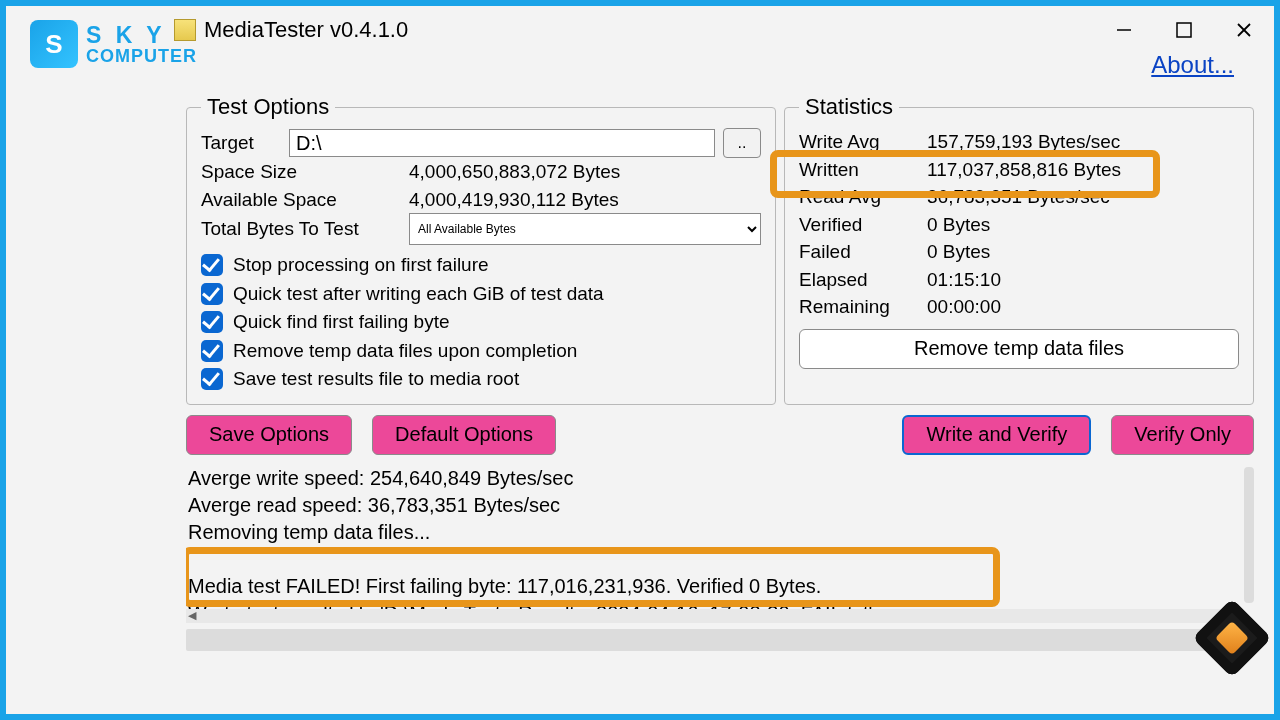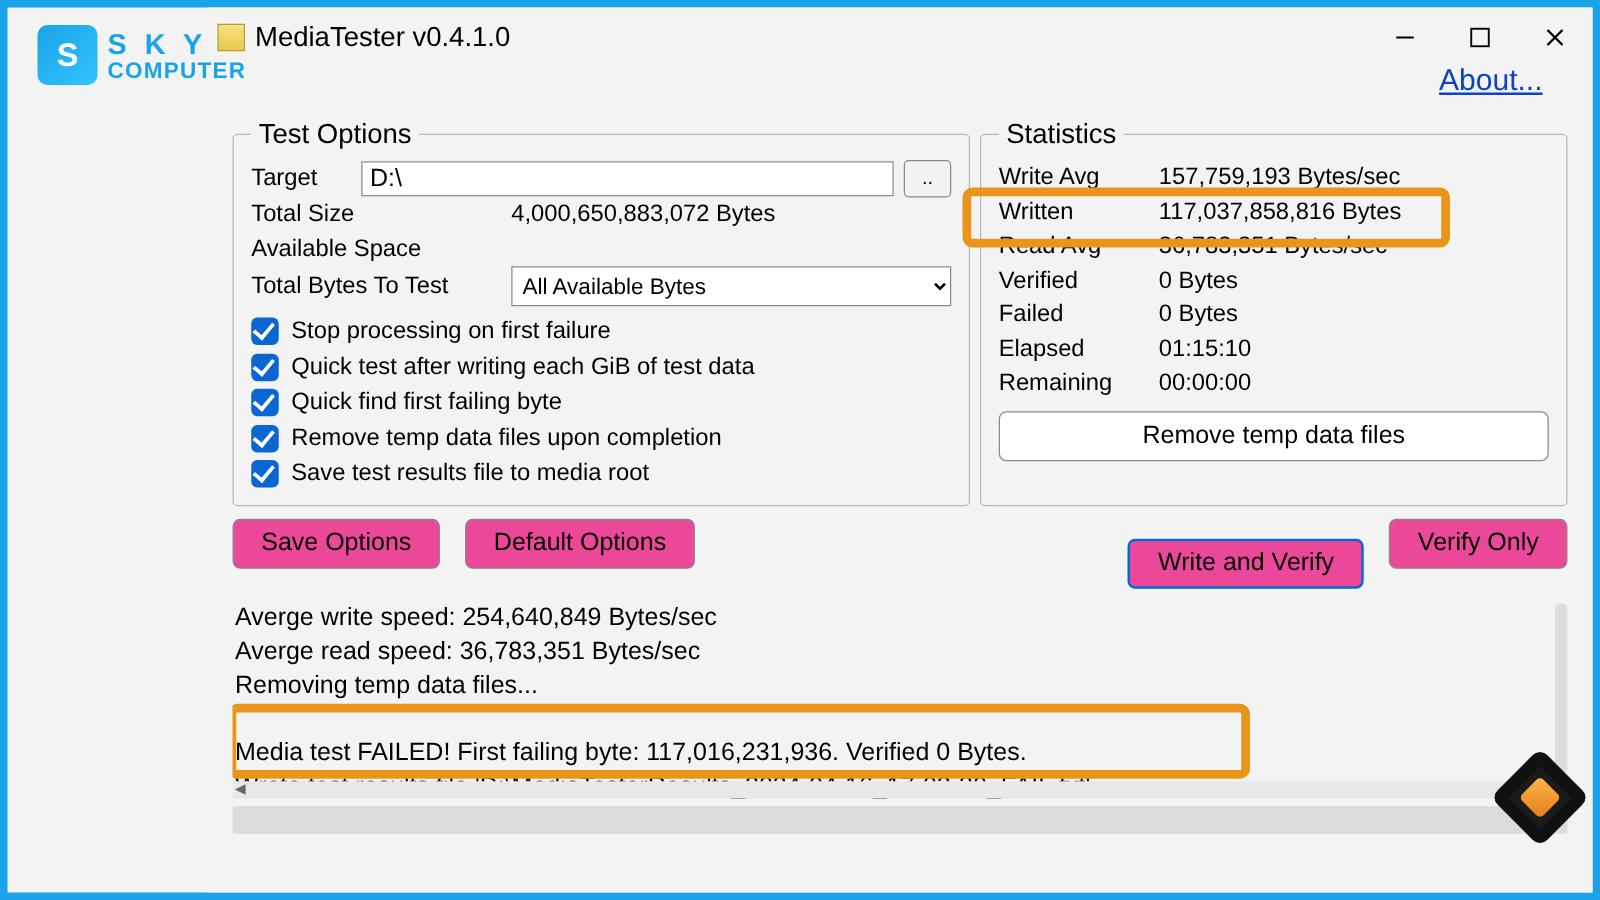--- a/index.html
+++ b/index.html
@@ -107,21 +107,21 @@
   .val { flex:1; }
   .target-row input[type=text]{
     flex:1; height:28px; font-size:20px; padding:1px 6px;
     border:1px solid #8a8a8a; background:#fff;
   }
   .target-row button{
     width:38px; height:30px; border:1px solid #8a8a8a;
     background:#f2f2f2; border-radius:4px; font-size:16px;
   }
   select.bytes-to-test{
-    flex:1; height:32px; font-size:18px; padding:0 4px;
+    flex:1; height:32px; font-size:12px; padding:0 4px;
     border:1px solid #8a8a8a; background:#fff;
   }
 
   .checks { margin-top:6px; }
   .check { display:flex; align-items:center; gap:10px; line-height:1.5;}
   .cb {
     width:22px;height:22px;border-radius:5px;
     background:#0a67d1; position:relative;
   }
   .cb::after{
@@ -138,21 +138,21 @@
   }
   .hl1 { left:-15px; top:30px; width:390px; height:48px; }
 
   .btnrow { display:flex; gap:20px; padding:10px 20px 0 20px; }
   .btn {
     height:40px; padding:12px 22px;
     border:1px solid #8a8a8a; border-radius:6px;
     background:#ec4899; font-size:20px;
     display:inline-flex;align-items:center;justify-content:center;
   }
-  .btn.primary { border:2px solid #0a67d1;margin-top:16px; }
+  .btn.primary { border:2px solid #0a67d1; }
 
   .remove-row { padding: 8px 0 0 0; }
   .remove-btn { width:100%; height:40px; border:1px solid #8a8a8a;
     border-radius:6px; background:#fff; font-size:20px;text-align:center; }
 
   .log {
     margin: 8px 20px 0 20px;
     background:#f3f3f3;
     height: 160px;
     font-size:20px;
@@ -240,25 +240,26 @@
     <div class="content">
       <fieldset class="group left">
         <legend>Test Options</legend>
 
         <div class="row target-row">
           <span class="lbl" style="width:80px">Target</span>
           <input type="text" value="D:\" style="">
           <button>..</button>
         </div>
         <div class="row">
-          <span class="lbl">Total Size</span>
+          <span class="lbl">Space Size</span>
           <span class="val">4,000,650,883,072 Bytes</span>
         </div>
         <div class="row">
           <span class="lbl">Available Space</span>
+          <span class="val">4,000,419,930,112 Bytes</span>
         </div>
         <div class="row">
           <span class="lbl">Total Bytes To Test</span>
           <select class="bytes-to-test">
             <option>All Available Bytes</option>
           </select>
         </div>
 
         <div class="checks">
           <div class="check">

